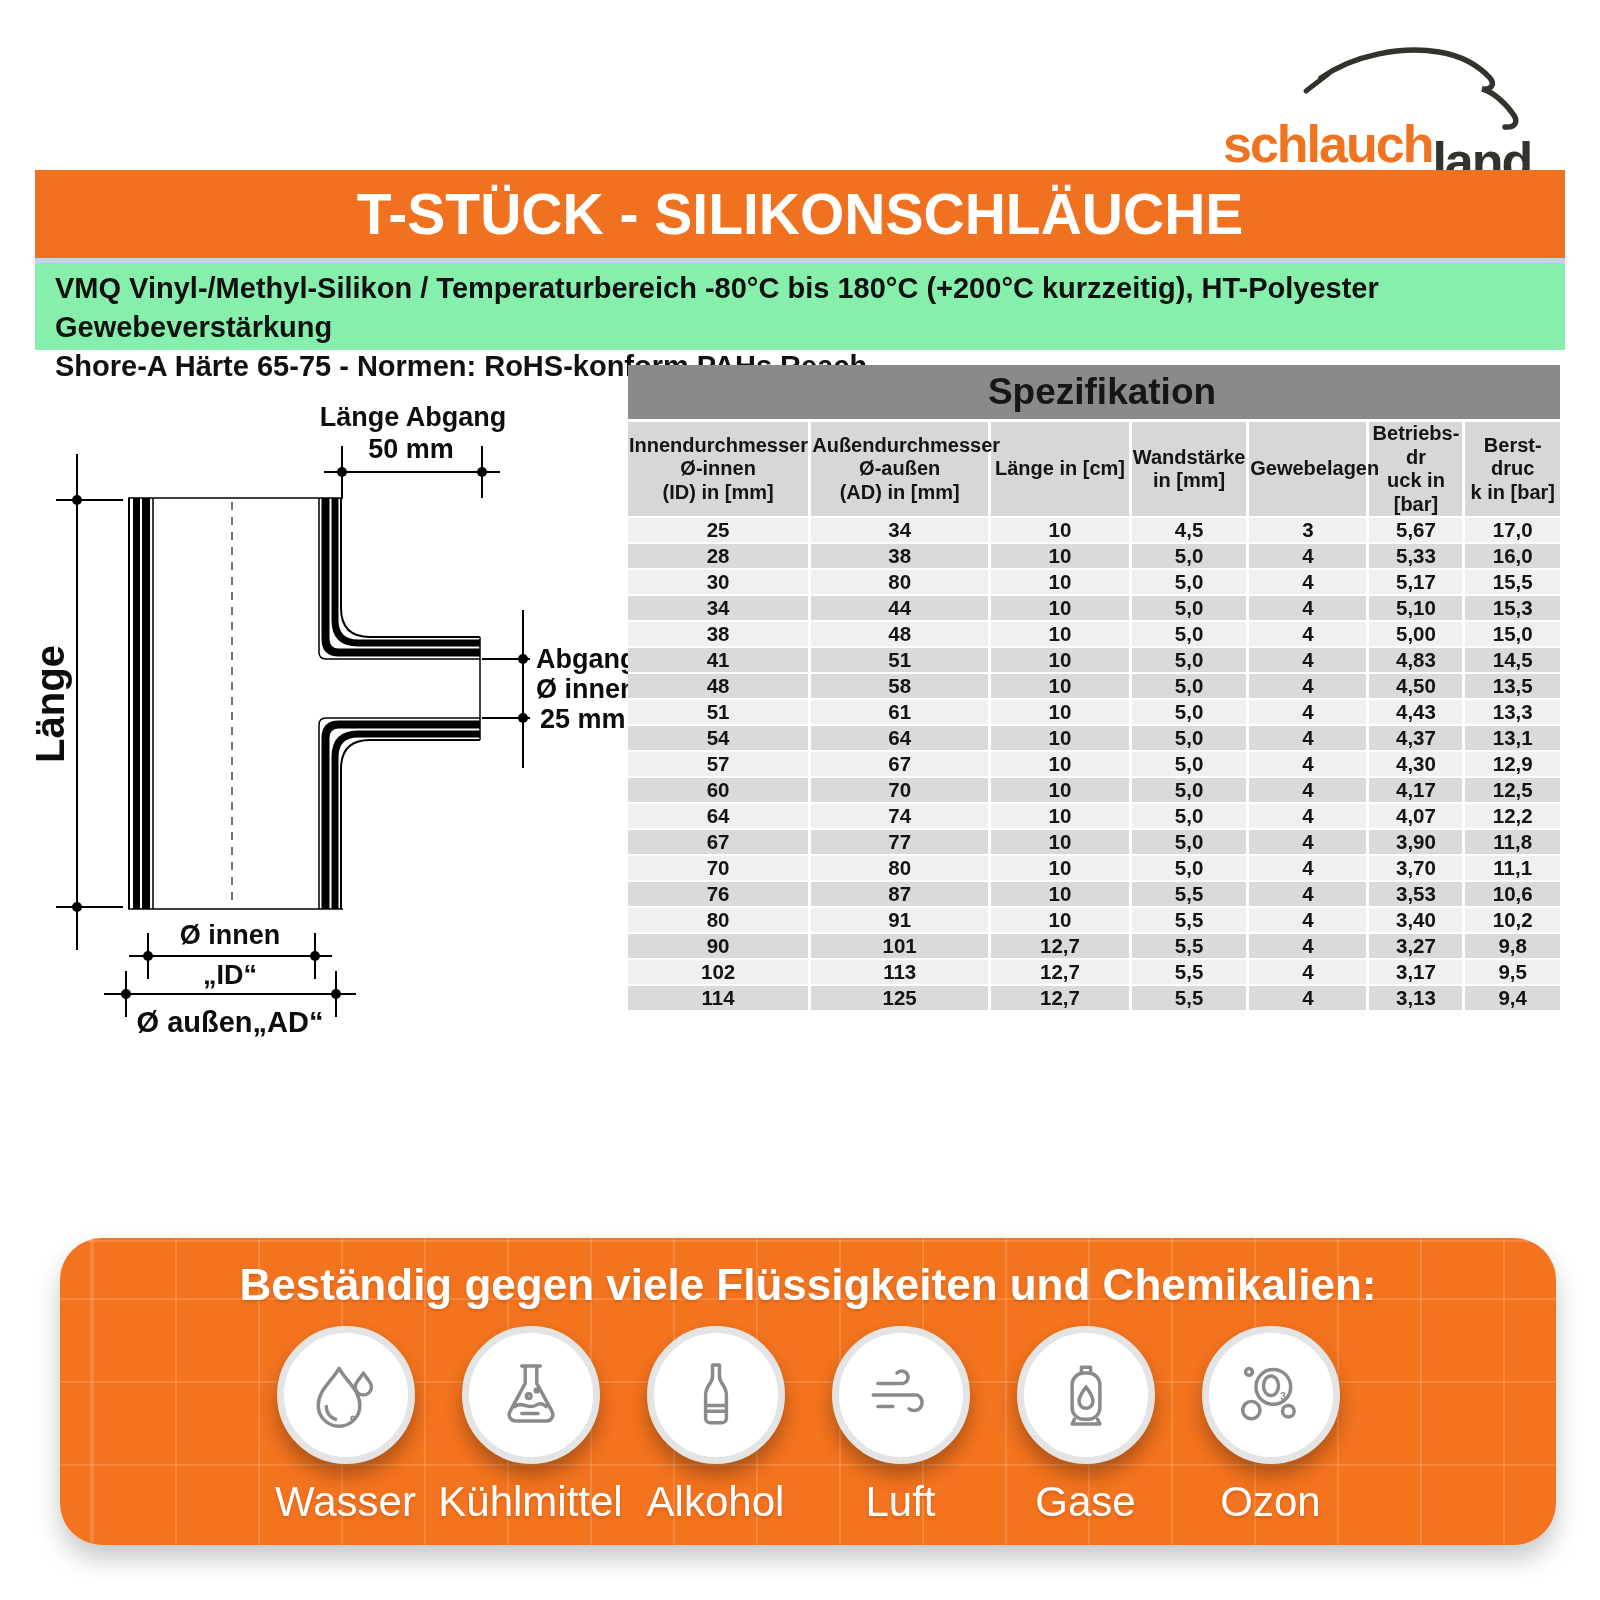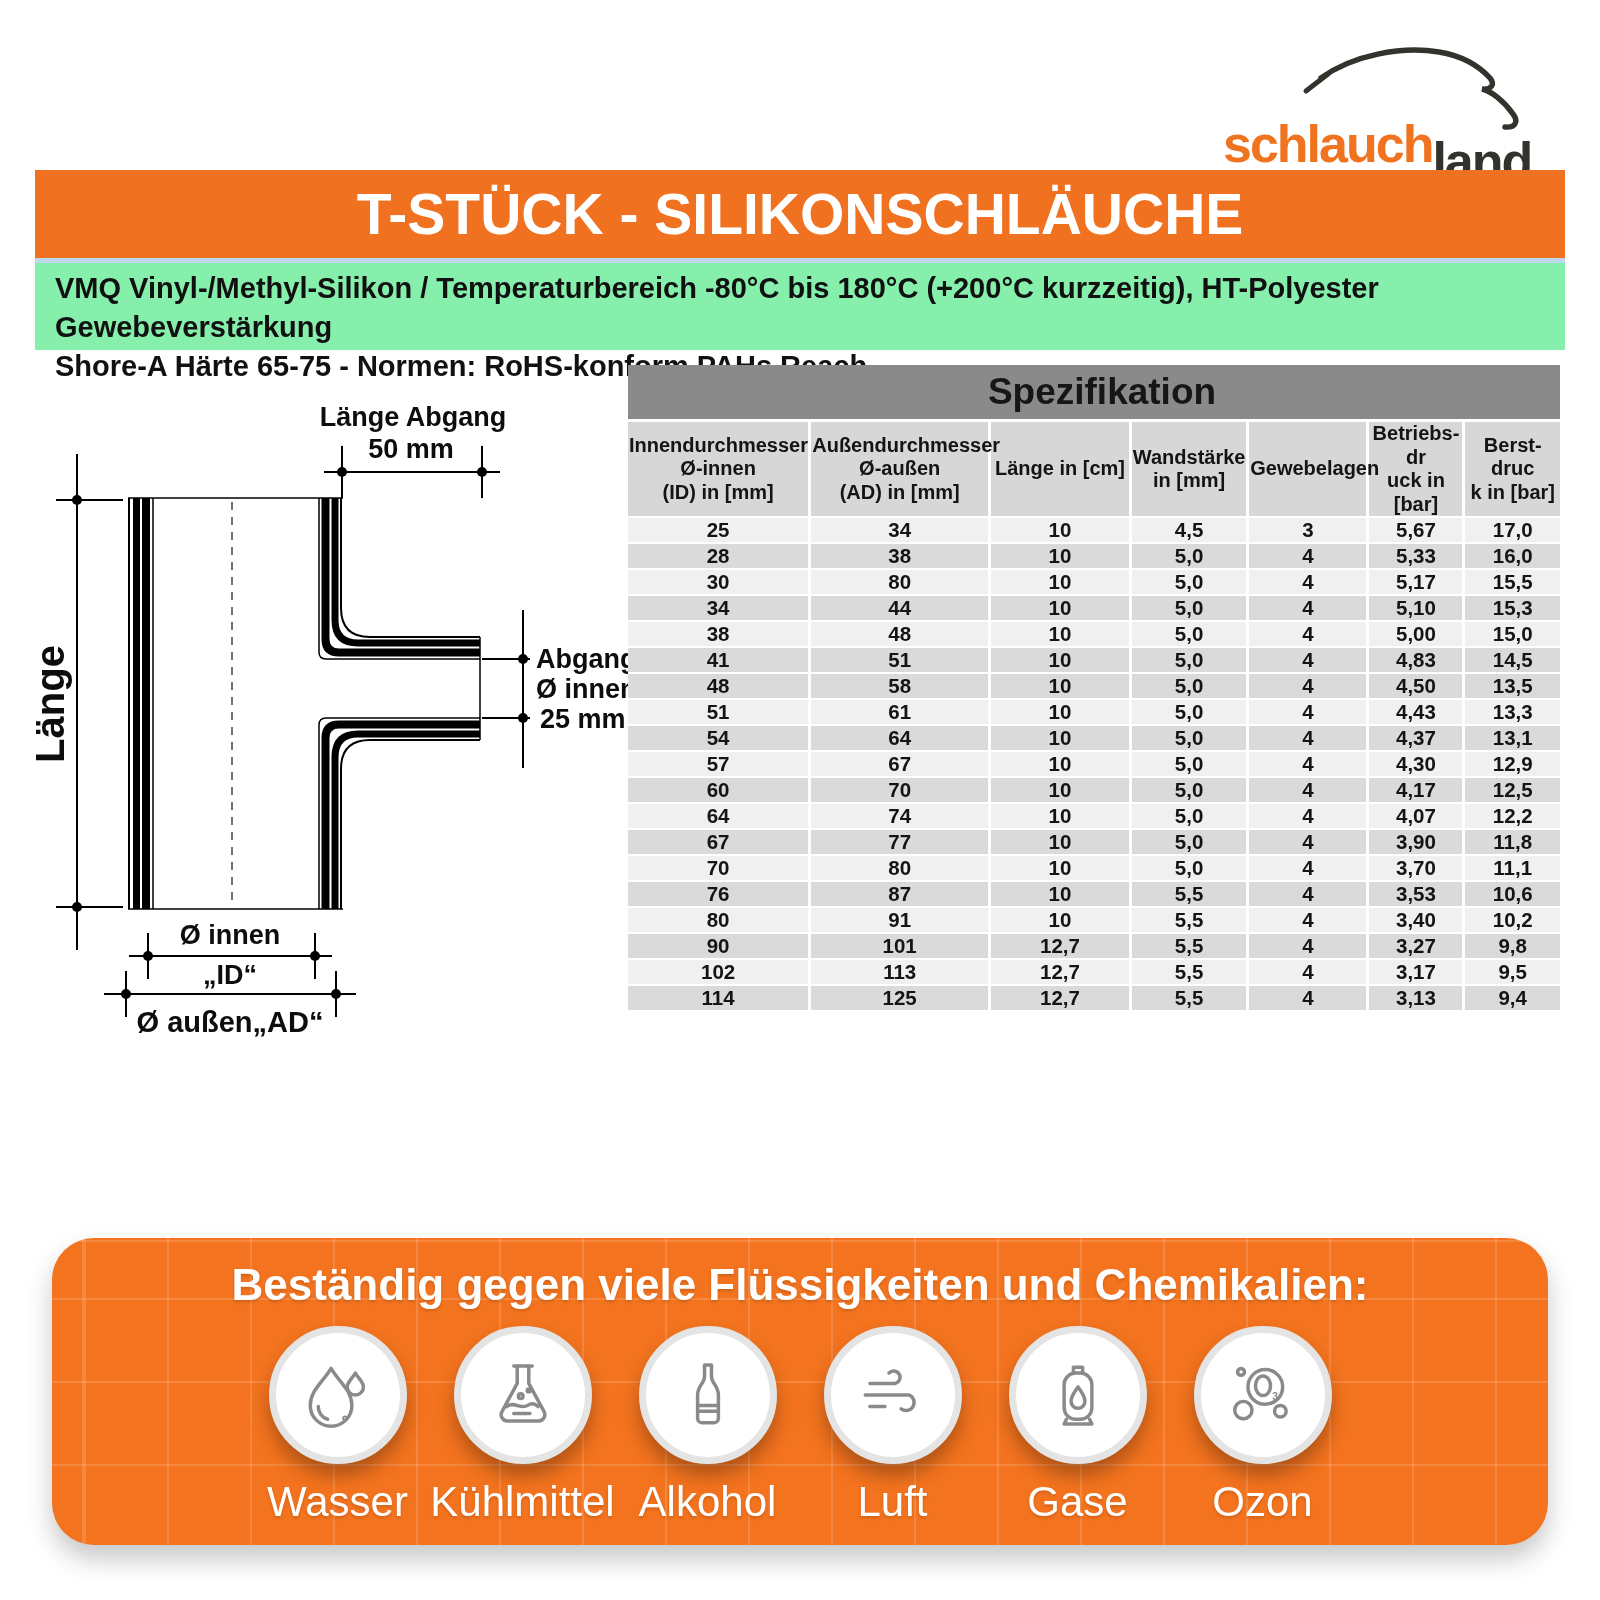--- a/index.html
+++ b/index.html
@@ -32,21 +32,21 @@
   table.spec{width:100%;border-collapse:collapse;table-layout:fixed;}
   table.spec th{background:#D7D7D7;font-size:20px;font-weight:bold;white-space:pre-line;
     height:84px;vertical-align:middle;text-align:center;padding:0 1px;line-height:1.18;
     border-right:3px solid #fff;border-bottom:2px solid #fff;}
   table.spec td{font-size:20.5px;font-weight:bold;text-align:center;height:22.5px;padding:0;
     border-right:3px solid #fff;border-bottom:2px solid #fff;}
   table.spec th:last-child,table.spec td:last-child{border-right:none;}
   tr.light td{background:#F0F0F0;}
   tr.dark td{background:#DADADA;}
   
-  .resist{position:absolute;left:52px;top:1238px;width:1496px;height:307px;border-radius:42px;
+  .resist{position:absolute;left:60px;top:1238px;width:1496px;height:307px;border-radius:42px;
     background-image:
       repeating-linear-gradient(to right, rgba(255,255,255,0.14) 0 2px, transparent 2px 83px),
       repeating-linear-gradient(to bottom, rgba(255,255,255,0.14) 0 2px, transparent 2px 83px);
     background-color:#F3731E;background-position:32px 60px;
     box-shadow:0 14px 26px rgba(0,0,0,0.22);box-sizing:border-box;}
   .resist-title{margin-top:22px;text-align:center;font-size:44px;font-weight:bold;color:#ffffff;
     text-shadow:0 2px 3px rgba(0,0,0,0.15);}
   .resist-row{display:flex;justify-content:center;gap:47px;margin-top:16px;}
   .resist-item{display:flex;flex-direction:column;align-items:center;width:138px;}
   .circle{width:124px;height:124px;border-radius:50%;background:#ffffff;border:7px solid #E4E4E4;

